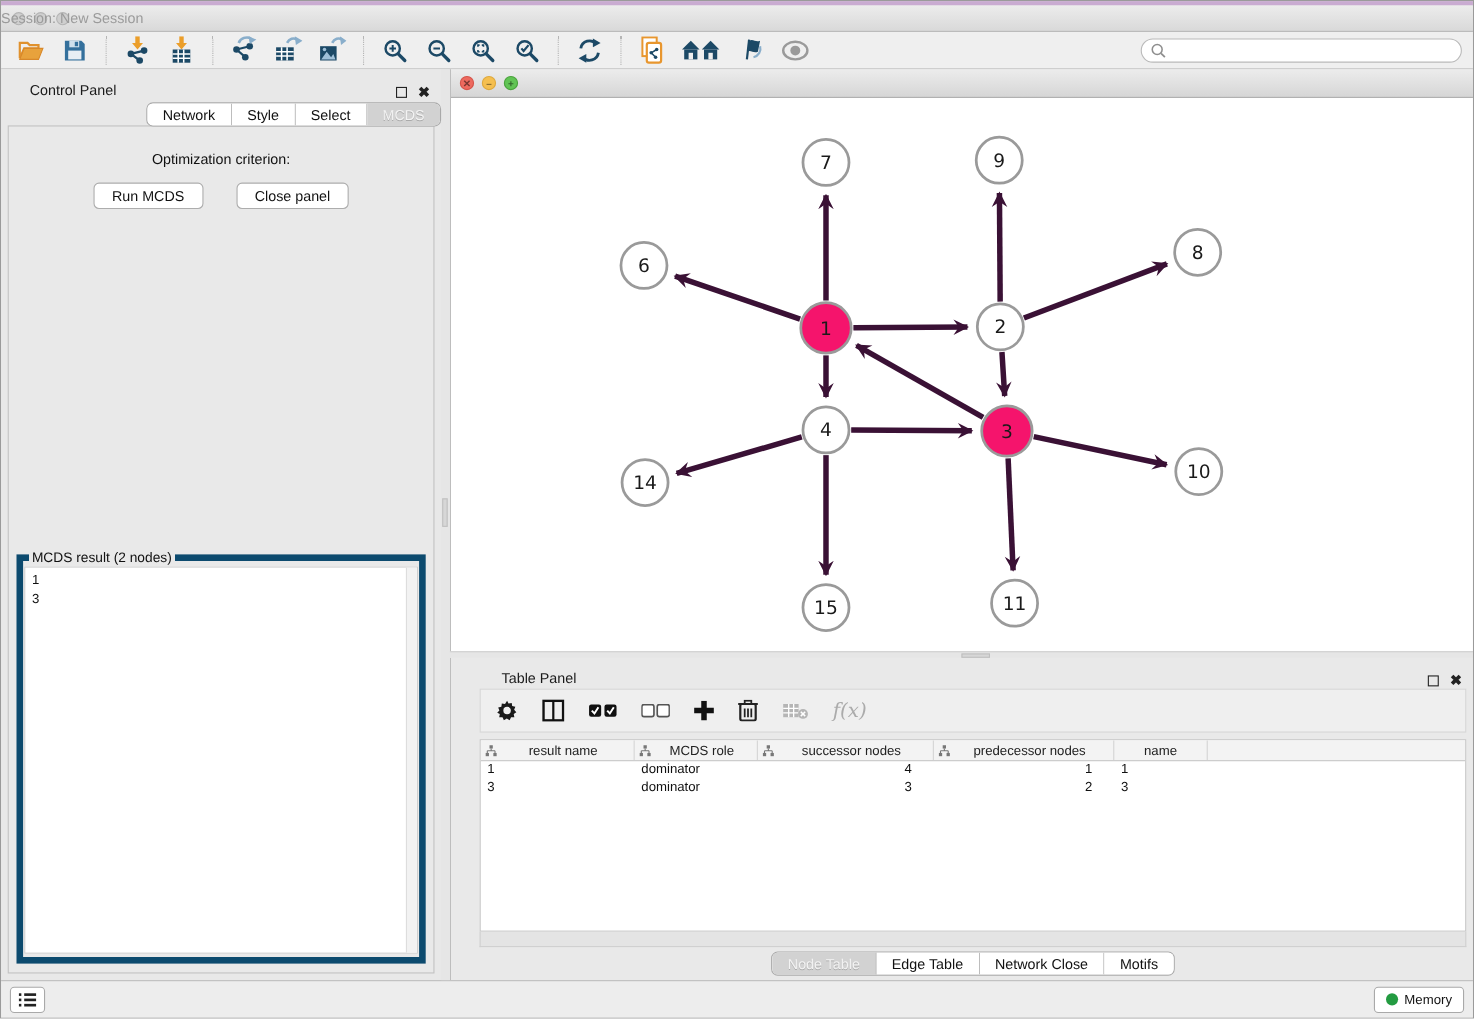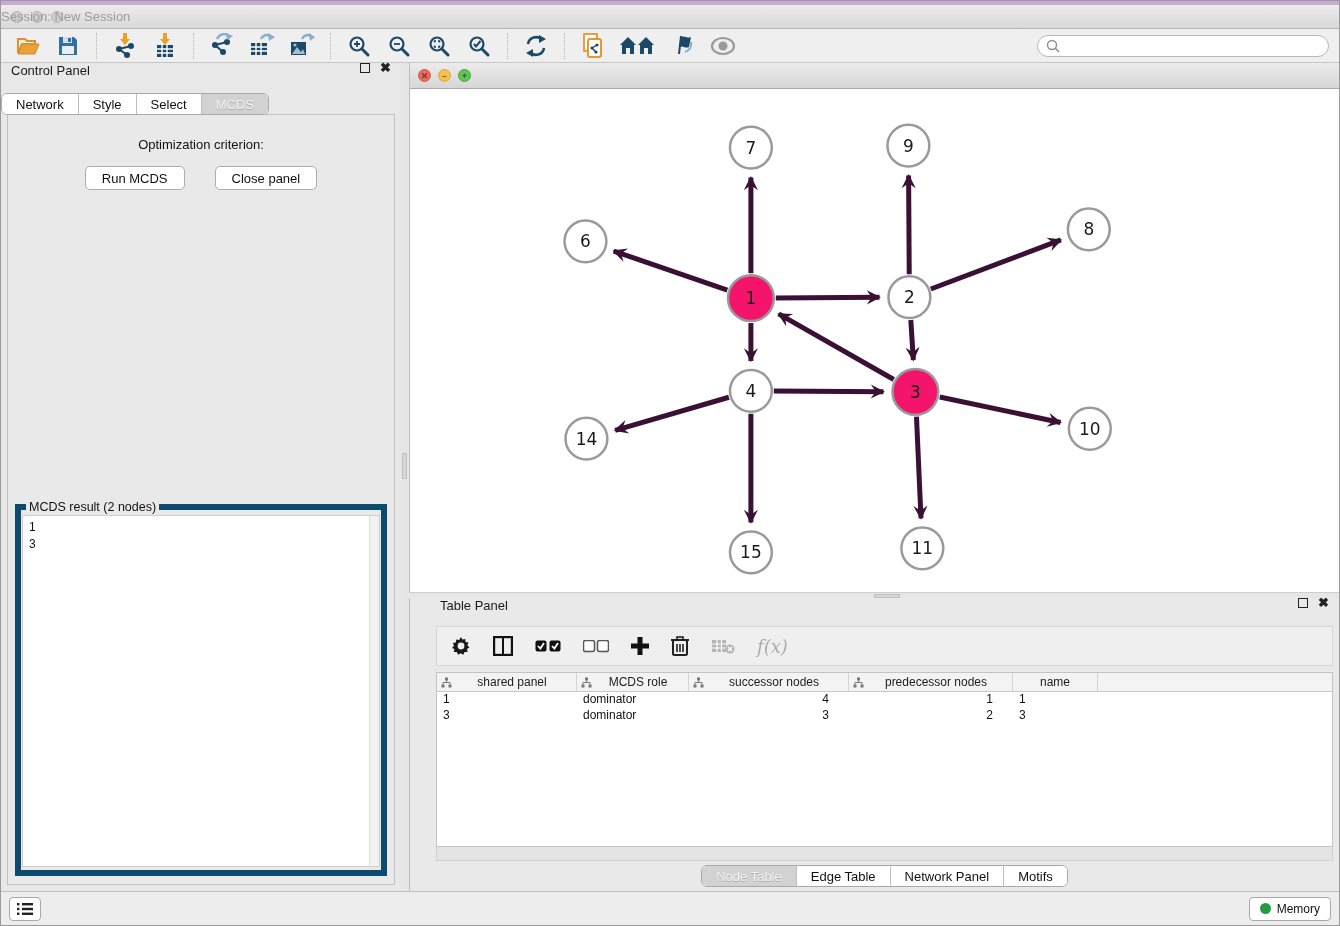--- a/index.html
+++ b/index.html
@@ -22,26 +22,26 @@
   .tsep { width:1px; height:26px; border-left:1px dotted #b5b5b5; margin:0 5px; }
   .searchbox { margin-left:auto; width:292px; height:22px; background:#fff; border:1px solid #b9b9b9;
                border-radius:12px; display:flex; align-items:center; padding:0 8px; gap:5px; }
   .searchbox input { border:none; outline:none; flex:1; font-size:12px; background:transparent; font-family:"Liberation Sans",sans-serif; }
 
   
   .main { flex:1; display:flex; min-height:0; }
 
   
   .cpanel { width:400px; background:#e8e8e8; display:flex; flex-direction:column; }
-  .panel-head { height:26px; display:flex; align-items:flex-start; padding:0 10px; }
+  .panel-head { height:26px; display:flex; align-items:flex-end; padding:0 10px;margin-left:16px; }
   .panel-title { font-size:13px; color:#1a1a1a; }
   .panel-icons { margin-left:auto; display:flex; gap:10px; align-items:center; }
   .float-ic { width:10px; height:10px; border:1.5px solid #222; display:inline-block; }
   .close-ic { font-size:13px; font-weight:bold; color:#222; line-height:10px; }
-  .cp-tabs { display:flex; justify-content:flex-start; margin-top:4px; position:relative; z-index:2; }
+  .cp-tabs { display:flex; justify-content:flex-end; margin-top:4px; position:relative; z-index:2; }
   .seg { display:flex; border:1px solid #a9a9a9; border-radius:6px; overflow:hidden; background:#fff; height:22px; }
   .seg .tab { padding:0 14px; font-size:13px; display:flex; align-items:center; background:#fff; color:#111; border-right:1px solid #bdbdbd; }
   .seg .tab:last-child { border-right:none; }
   .seg .tab.sel { background:#d2d2d2; color:#f3f3f3; text-shadow:0 1px 0 #aaa; }
   .cp-box { flex:1; margin:-1px 6px 6px 6px; border:1px solid #c2c2c2; background:#e9e9e9;
             display:flex; flex-direction:column; align-items:center; min-height:0; }
   .opt-label { margin-top:22px; font-size:13px; color:#111; }
   .dropdown { margin-top:10px; width:310px; height:24px; background:#fff; border:1px solid #adadad; border-radius:5px;
               display:flex; align-items:center; padding:0 6px 0 10px; }
   .dropdown .val { font-size:13px; flex:1; }
@@ -419,21 +419,21 @@
 
         <div class="tp-table">
           <div class="thead">
             <div class="th" style="width:140px">
               <svg width="11" height="11" viewBox="0 0 11 11">
                   <rect x="4" y="0.5" width="3" height="3" fill="#777"></rect>
                   <path d="M5.5 3.5 v2 M2 5.5 h7 M2 5.5 v2 M9 5.5 v2" stroke="#777" stroke-width="1"></path>
                   <rect x="0.5" y="7.5" width="3" height="3" fill="#777"></rect>
                   <rect x="7.5" y="7.5" width="3" height="3" fill="#777"></rect>
                 </svg>
-              <span class="hlabel">shared panel</span>
+              <span class="hlabel">result name</span>
             </div>
             <div class="th" style="width:112px">
               <svg width="11" height="11" viewBox="0 0 11 11">
                   <rect x="4" y="0.5" width="3" height="3" fill="#777"></rect>
                   <path d="M5.5 3.5 v2 M2 5.5 h7 M2 5.5 v2 M9 5.5 v2" stroke="#777" stroke-width="1"></path>
                   <rect x="0.5" y="7.5" width="3" height="3" fill="#777"></rect>
                   <rect x="7.5" y="7.5" width="3" height="3" fill="#777"></rect>
                 </svg>
               <span class="hlabel">MCDS role</span>
             </div>
@@ -473,21 +473,21 @@
             <div class="td num" style="width:164px">2</div>
             <div class="td" style="width:85px">3</div>
           </div>
         </div>
         <div class="tp-hscroll"></div>
 
         <div class="tp-tabs">
           <div class="seg">
             <span class="tab sel">Node Table</span>
             <span class="tab">Edge Table</span>
-            <span class="tab">Network Panel</span>
+            <span class="tab">Network Close</span>
             <span class="tab">Motifs</span>
           </div>
         </div>
       </div>
     </div>
   </div>
 
   <div class="statusbar">
     <button class="sbtn list-btn">
       <svg width="16" height="14" viewBox="0 0 16 14">

